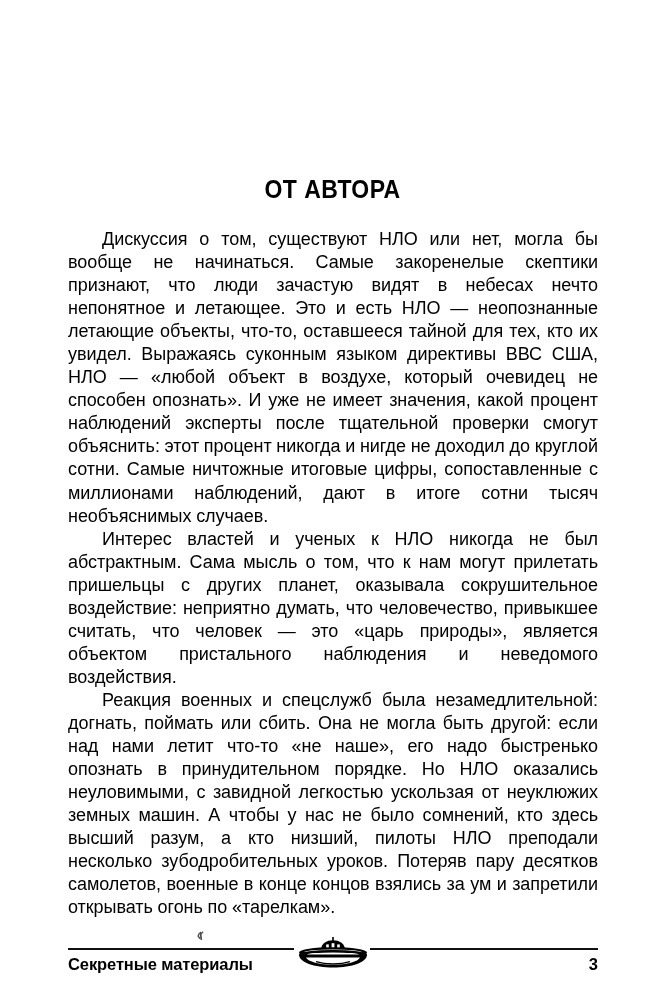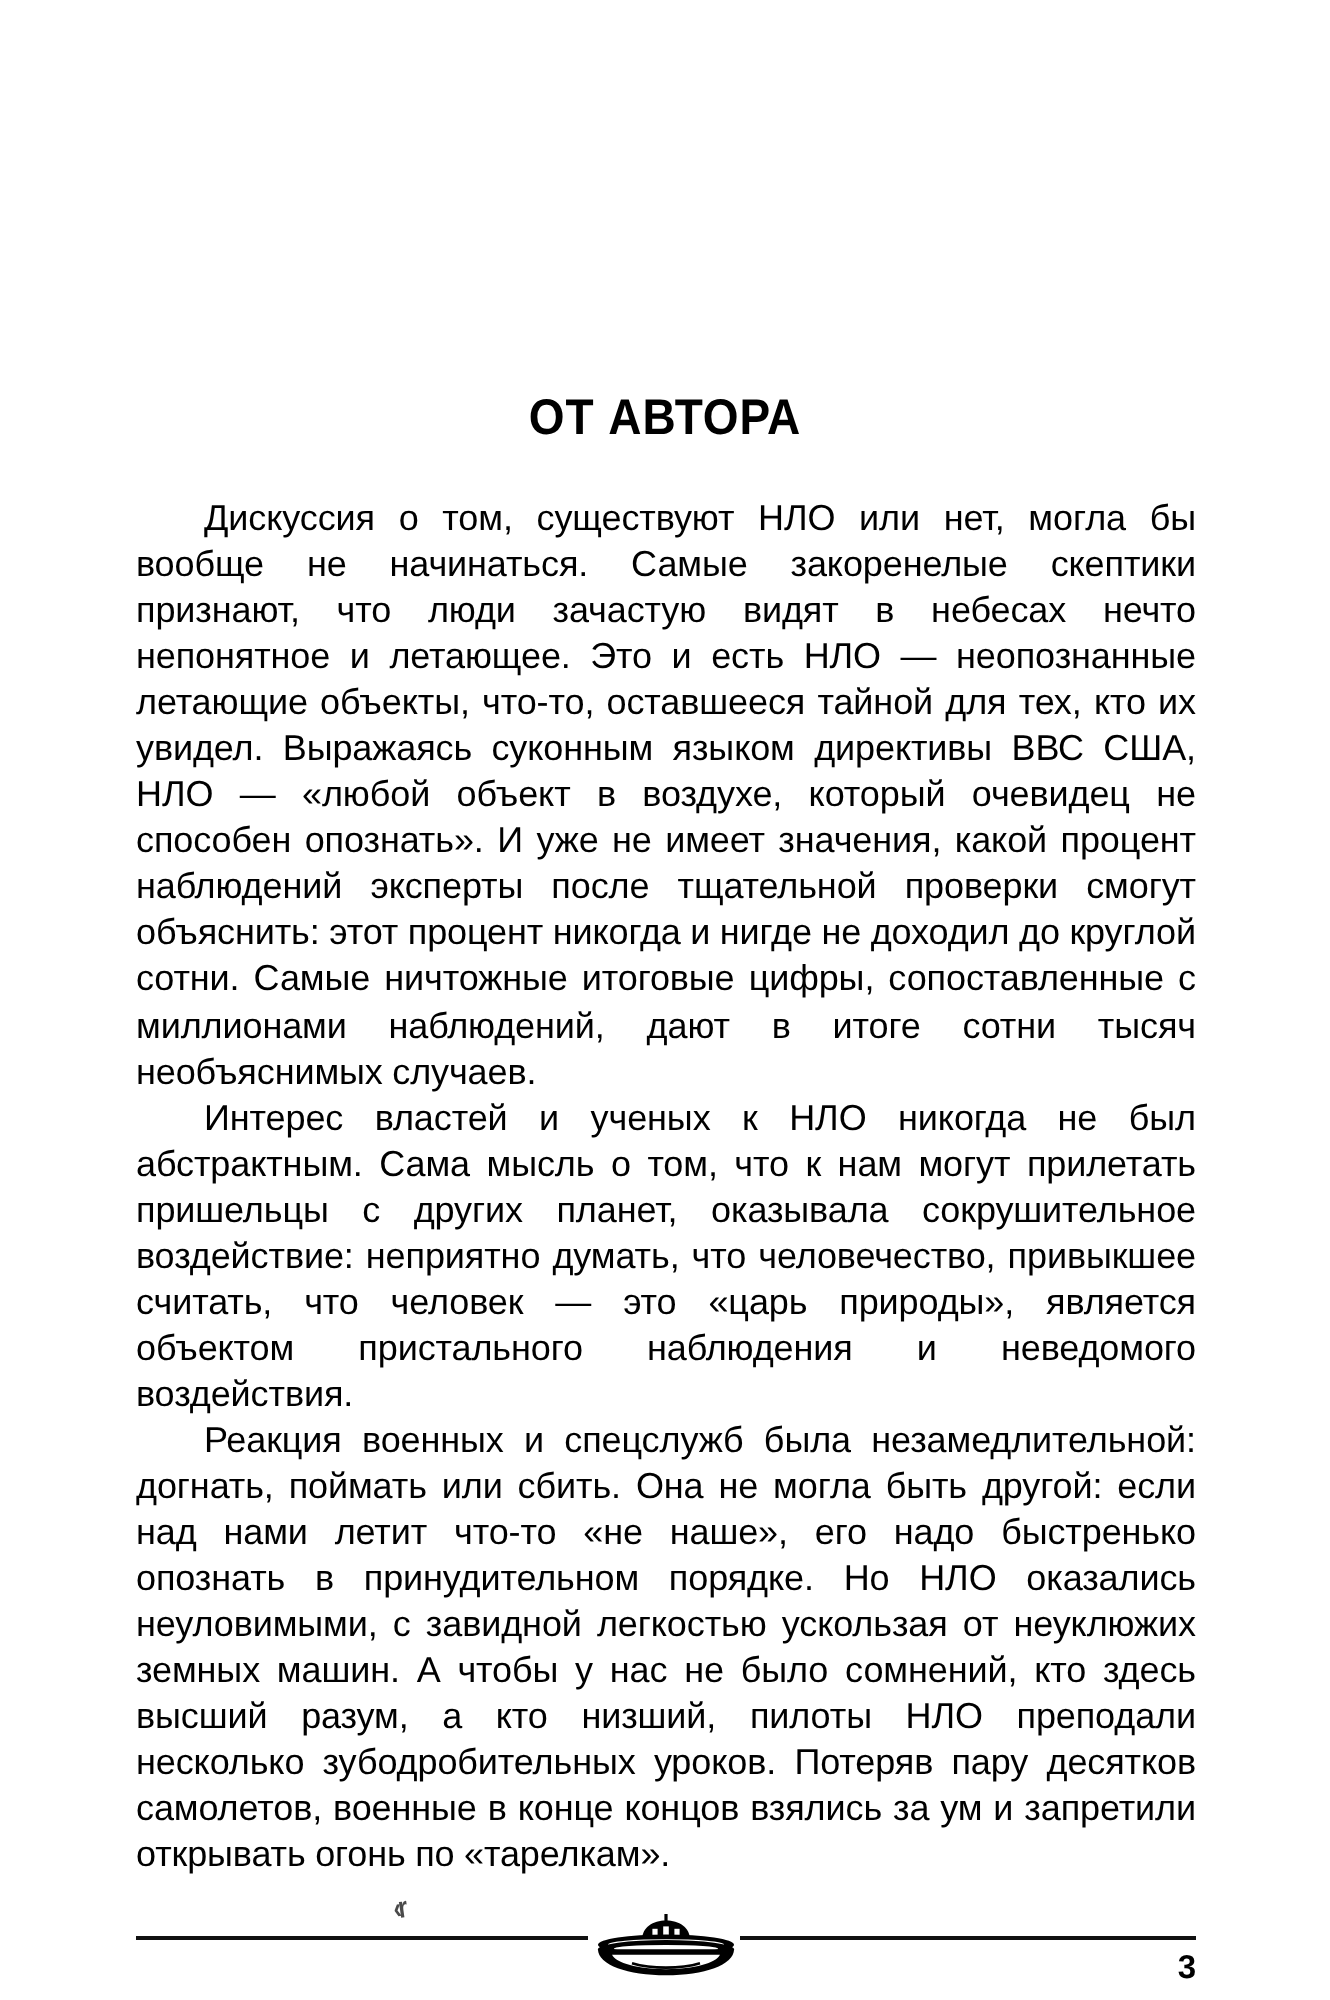--- a/index.html
+++ b/index.html
@@ -15,21 +15,20 @@
     overflow: hidden;
     font-family: "Liberation Sans", "DejaVu Sans", sans-serif;
     color: #000000;
     -webkit-font-smoothing: antialiased;
   }
 
   .page {
     position: absolute;
     inset: 0;
     background: #ffffff;
-    margin-top: 20px;
   }
 
   
   .chapter-title {
     position: absolute;
     top: 160px;
     left: 0;
     width: 665px;
     text-align: center;
     font-size: 25px;
@@ -161,17 +160,18 @@
         <ellipse cx="39" cy="18.6" rx="34" ry="4.6" fill="#000"></ellipse>
         <ellipse cx="39" cy="18.4" rx="26" ry="1.9" fill="#fff"></ellipse>
 
         <path d="M5 18.6 C5 26.5 20 31.6 39 31.6 C58 31.6 73 26.5 73 18.6 Z" fill="#000"></path>
         <path d="M12 21.4 C14 25.6 25 28.6 39 28.6 C53 28.6 64 25.6 66 21.4 Z" fill="#fff"></path>
 
         <path d="M22 25.6 C27 27.1 32 27.8 39 27.8 C46 27.8 51 27.1 56 25.6" stroke="#000" stroke-width="1.3" fill="none"></path>
       </svg>
     </div>
 
+    <div class="footer-title">Секретные материалы</div>
 
     <div class="footer-pageno">3</div>
   </div>
 
 </div>
 
 </body></html>

